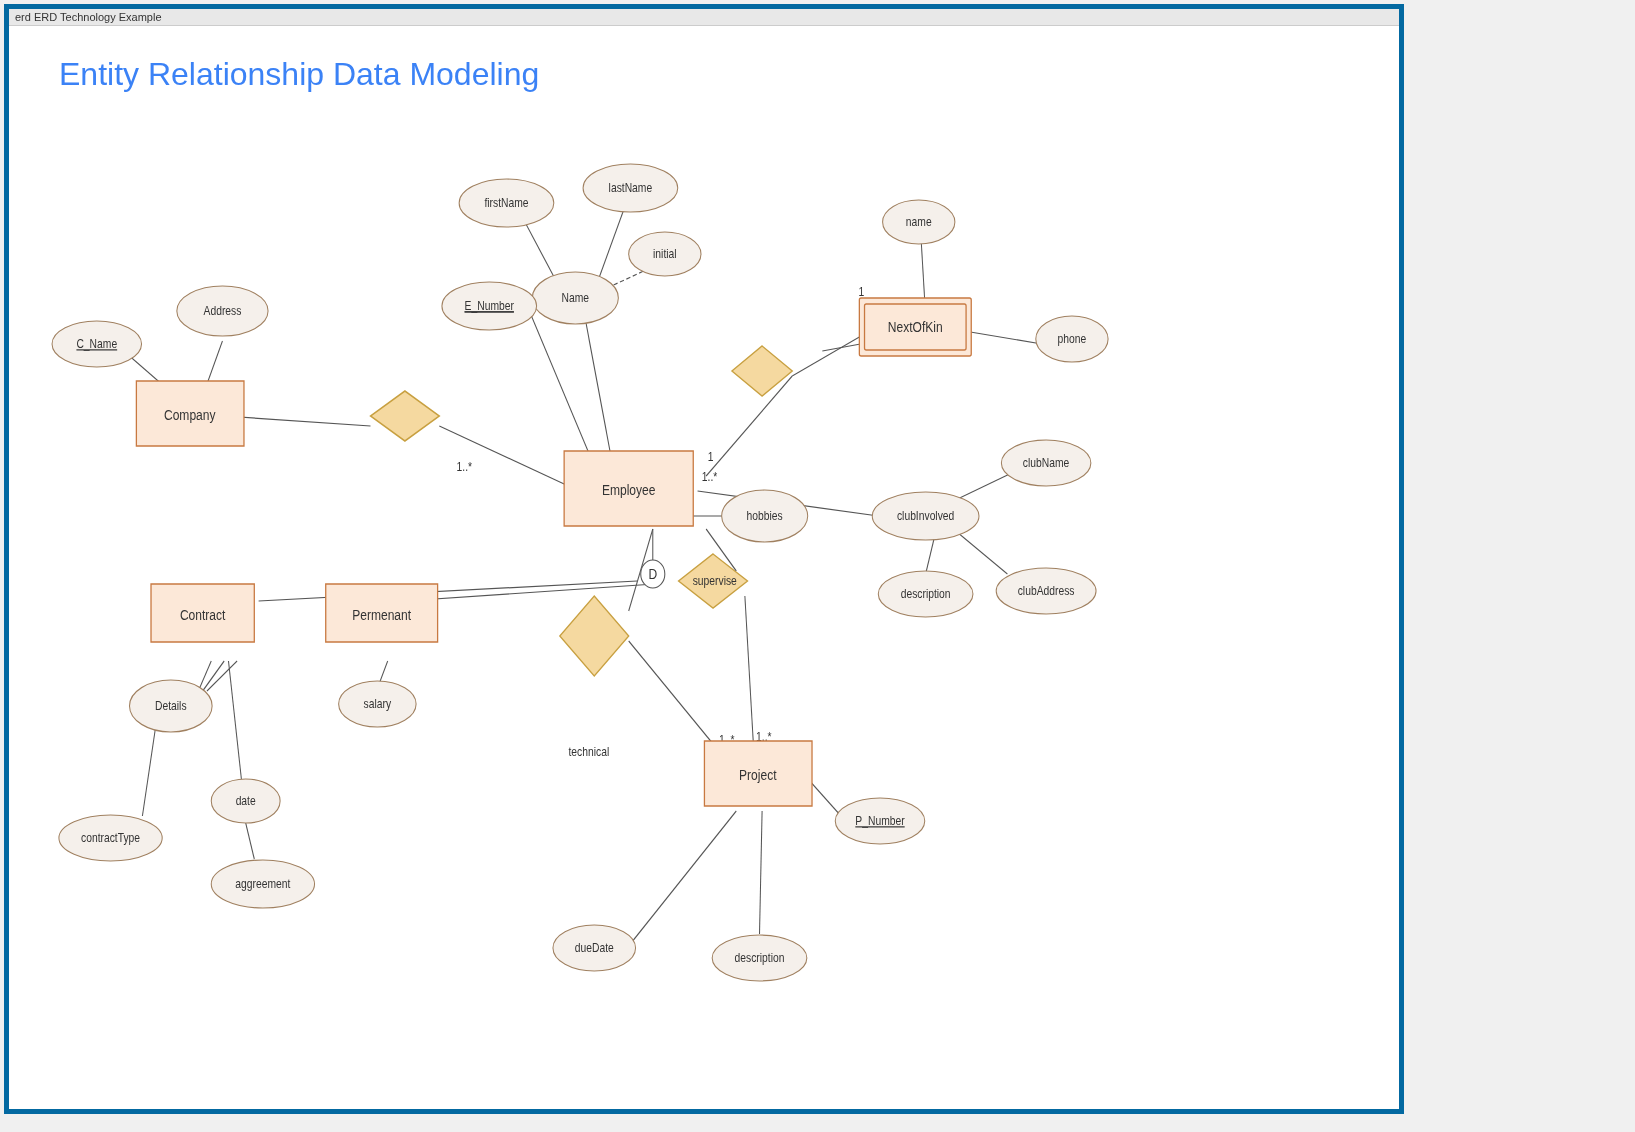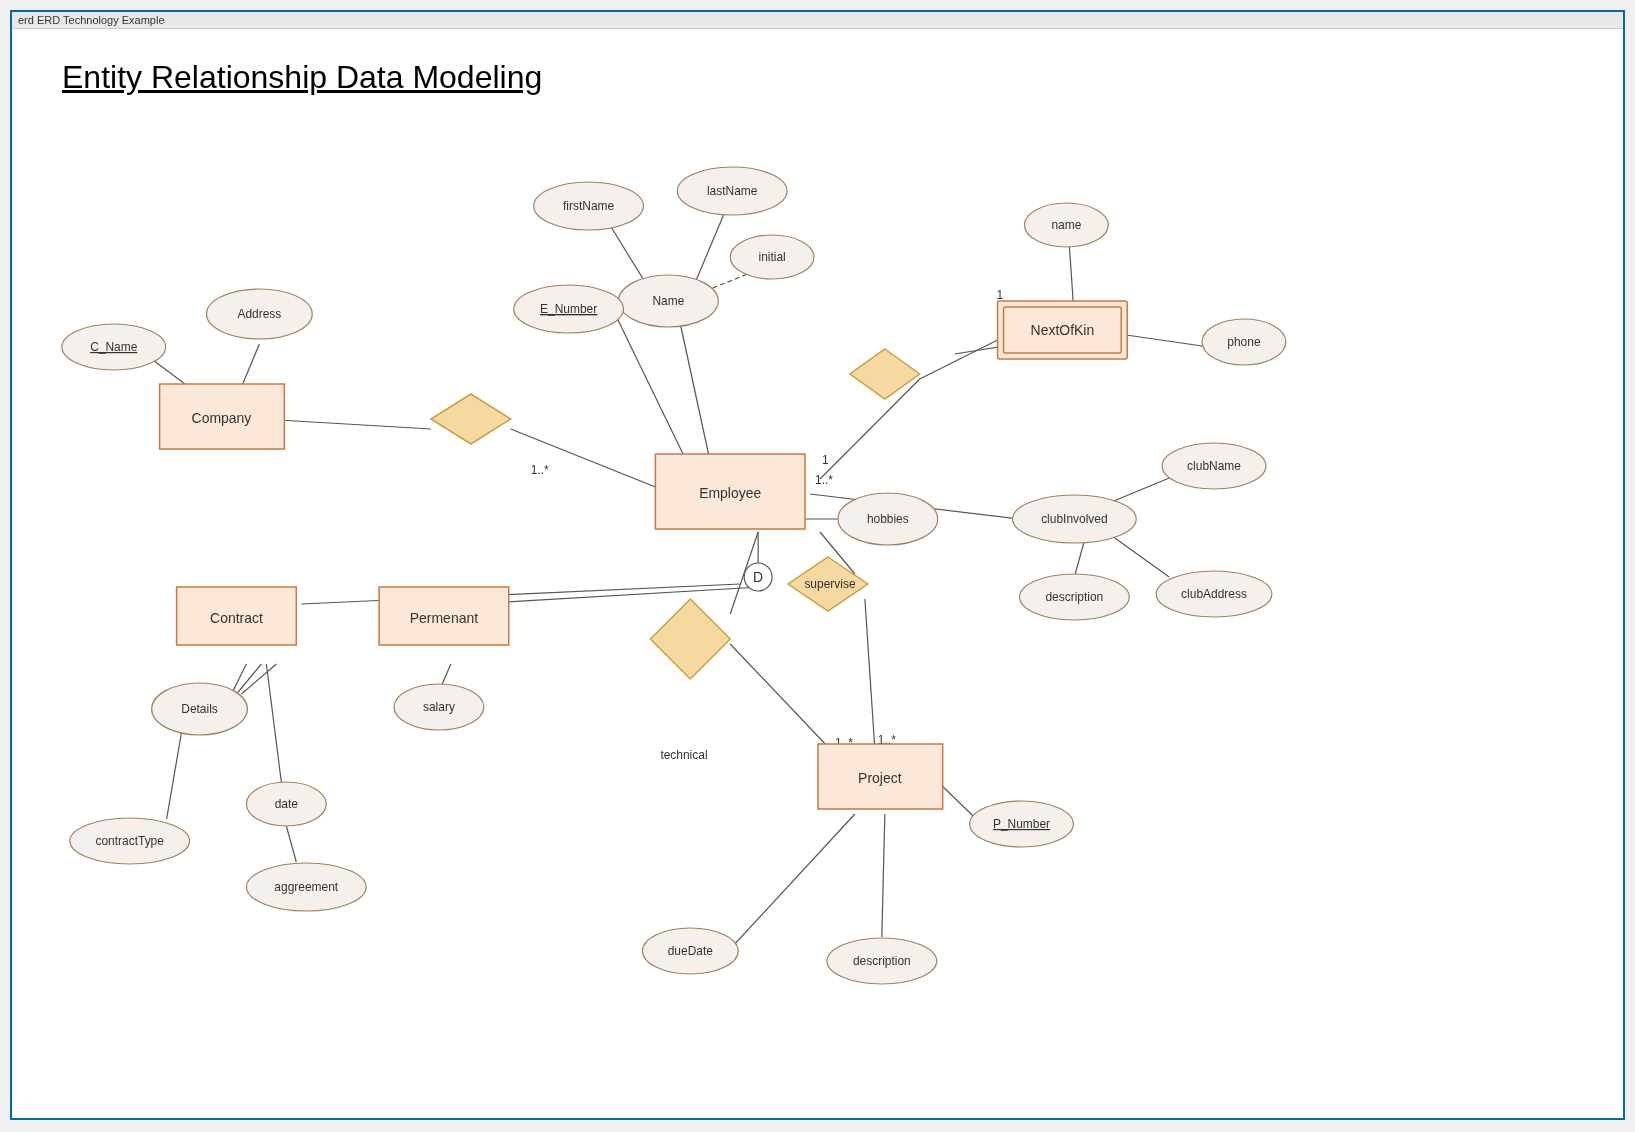--- a/index.html
+++ b/index.html
@@ -5,24 +5,24 @@
     * { margin: 0; padding: 0; box-sizing: border-box; }
     body {
       background: #f0f0f0;
       font-family: Arial, sans-serif;
       width: 1635px;
       height: 1132px;
       overflow: hidden;
     }
     .window {
       background: #fff;
-      border: 2px solid #0369a1;
-      width: 1615px;
+      border: 5px solid #0369a1;
+      width: 1400px;
       height: 1110px;
-      margin: 10px;
+      margin: 4px;
       position: relative;
     }
     .tab-bar {
       background: #e8e8e8;
       border-bottom: 1px solid #ccc;
       padding: 2px 6px;
       font-size: 11px;
       color: #333;
     }
     .diagram-area {
@@ -30,22 +30,21 @@
       width: 100%;
       height: 1080px;
       overflow: hidden;
     }
     .page-title {
       position: absolute;
       top: 30px;
       left: 50px;
       font-size: 32px;
       font-weight: normal;
-      color: #000000;
-      text-decoration: underline;
+      color: #3b82f6;
     }
     svg {
       position: absolute;
       top: 0;
       left: 0;
       width: 100%;
       height: 100%;
     }
     
     .entity-rect {

